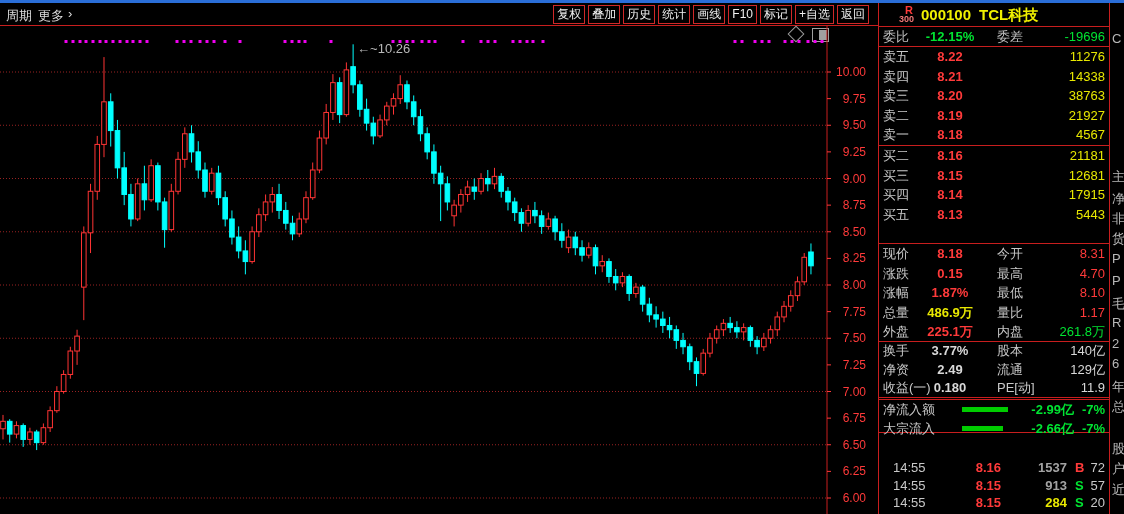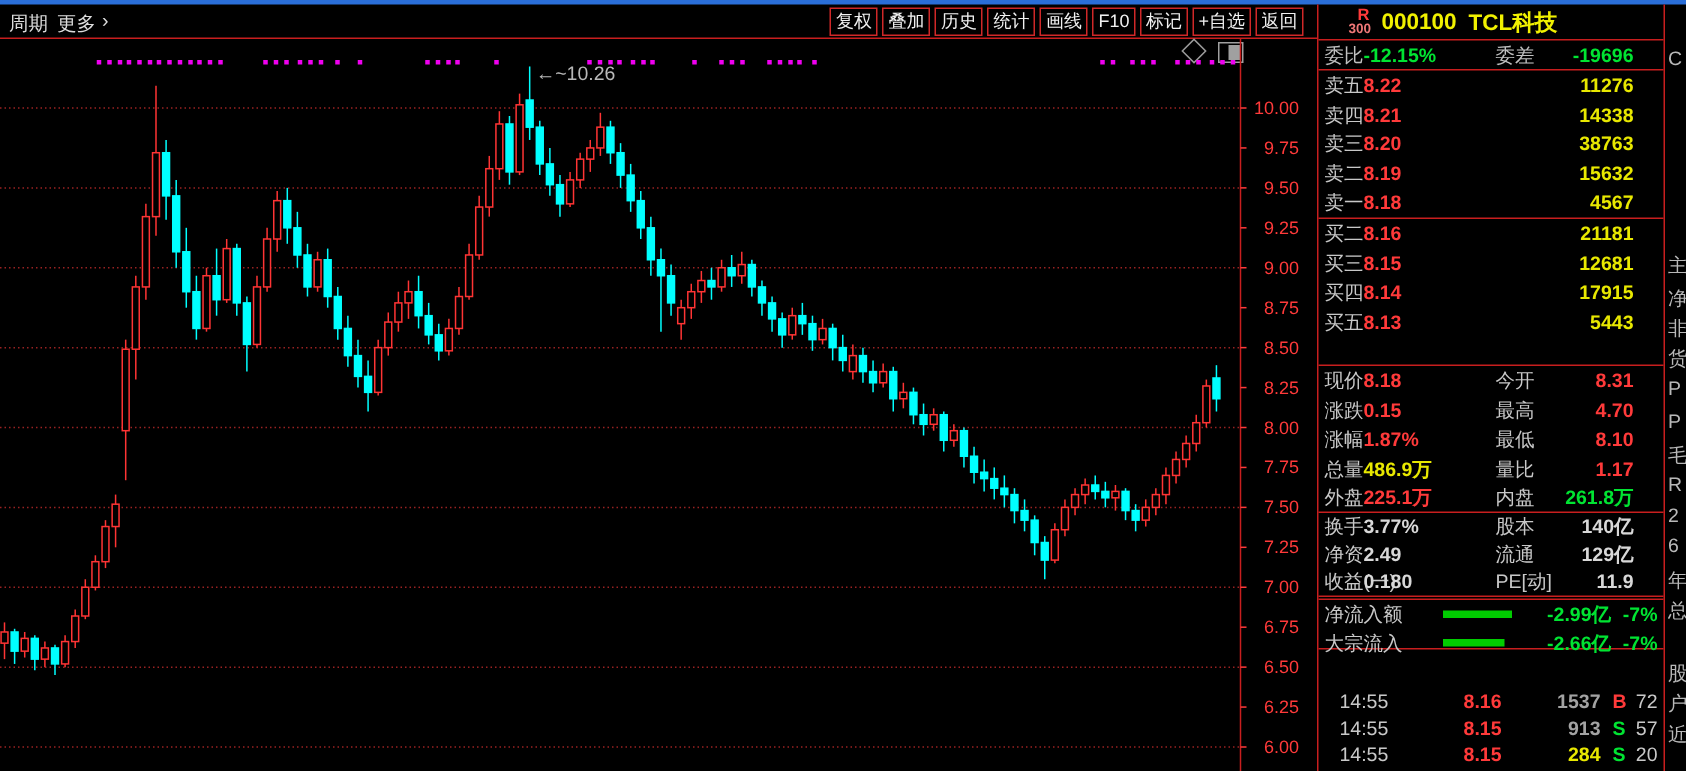--- a/index.html
+++ b/index.html
@@ -29,22 +29,22 @@
   .sec-status{top:395px;height:23px;}
   .sec-flows{top:396px;height:34px;border-top:1px solid #c81e1e;border-bottom:1px solid #c81e1e;}
   .sec-ticks{top:456px;height:55px;}
   .badge-r{position:absolute;left:26px;top:1px;color:#ff3a3a;font-size:11px;font-weight:bold;}
   .badge-300{position:absolute;left:20px;top:11px;color:#f07878;font-size:9px;font-weight:bold;}
   .stock-code{position:absolute;left:42px;top:3px;color:#f0f000;font-size:15px;font-weight:bold;}
   .stock-name{position:absolute;left:100px;top:3px;color:#f0f000;font-size:15px;font-weight:bold;}
   .prow{position:relative;}
   .pl{position:absolute;left:4px;color:#c0c0c0;font-size:13px;}
   .pl2{position:absolute;left:118px;color:#c0c0c0;font-size:13px;}
-  .pv1{position:absolute;left:30px;width:82px;text-align:left;font-size:13px;font-weight:bold;}
-  .pv2{position:absolute;right:20px;font-size:13px;font-weight:bold;}
+  .pv1{position:absolute;left:30px;width:82px;text-align:center;font-size:13px;font-weight:bold;}
+  .pv2{position:absolute;right:4px;font-size:13px;font-weight:normal;}
   .lvl-row{position:relative;height:19.6px;line-height:19.6px;}
   .weibi-row{height:20px;line-height:20px;}
   .stat-row{height:19.6px;line-height:19.6px;}
   .fin-row{height:18.6px;line-height:18.6px;}
   .flow-row{position:relative;height:19px;line-height:19px;}
   .tick-row{position:relative;height:17.5px;line-height:17.5px;margin-left:10px;}
   .status-label{position:absolute;left:4px;top:3px;color:#c8c8c8;font-size:13px;}
   .status-time{position:absolute;left:146px;top:3px;color:#ececec;font-size:13px;font-weight:bold;}
   .flow-bar{position:absolute;left:83px;top:7px;height:5px;background:#00cc00;}
   .flow-val{position:absolute;right:35px;font-size:13px;font-weight:bold;color:#00e432;}
@@ -456,21 +456,21 @@
           <span class="pv2 c-y">14338</span>
         </div>
         <div class="prow lvl-row">
           <span class="pl c-gy">卖三</span>
           <span class="pv1 c-r">8.20</span>
           <span class="pv2 c-y">38763</span>
         </div>
         <div class="prow lvl-row">
           <span class="pl c-gy">卖二</span>
           <span class="pv1 c-r">8.19</span>
-          <span class="pv2 c-y">15632</span>
+          <span class="pv2 c-y">21927</span>
         </div>
         <div class="prow lvl-row">
           <span class="pl c-gy">卖一</span>
           <span class="pv1 c-r">8.18</span>
           <span class="pv2 c-y">4567</span>
         </div>
       </div>
     <div class="sec sec-buys" id="buy-list">
         <div class="prow lvl-row">
           <span class="pl c-gy">买二</span>

